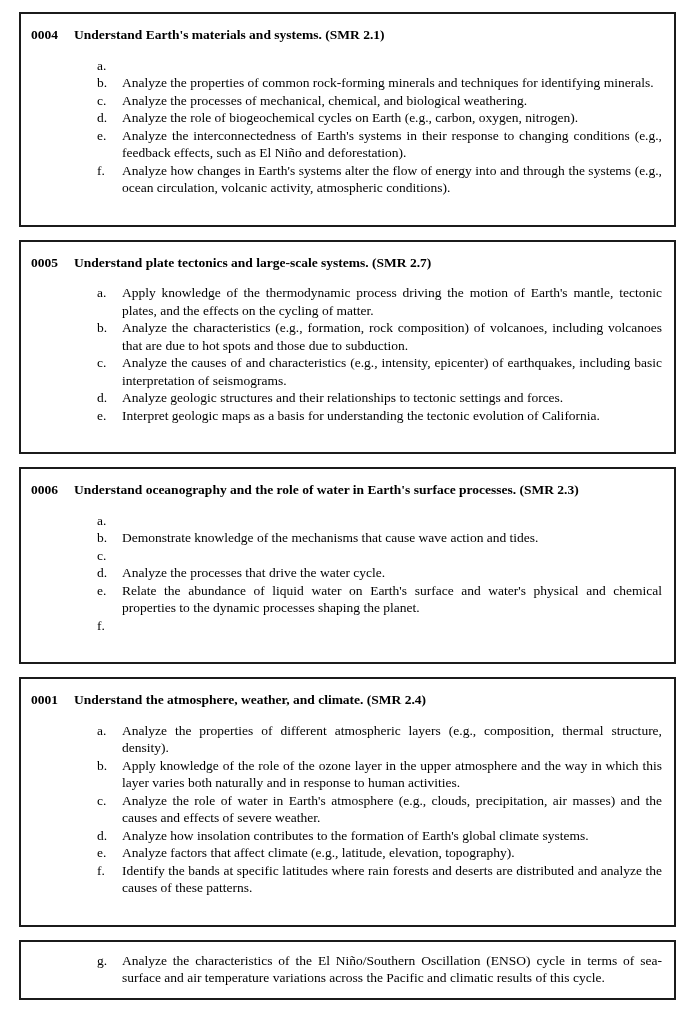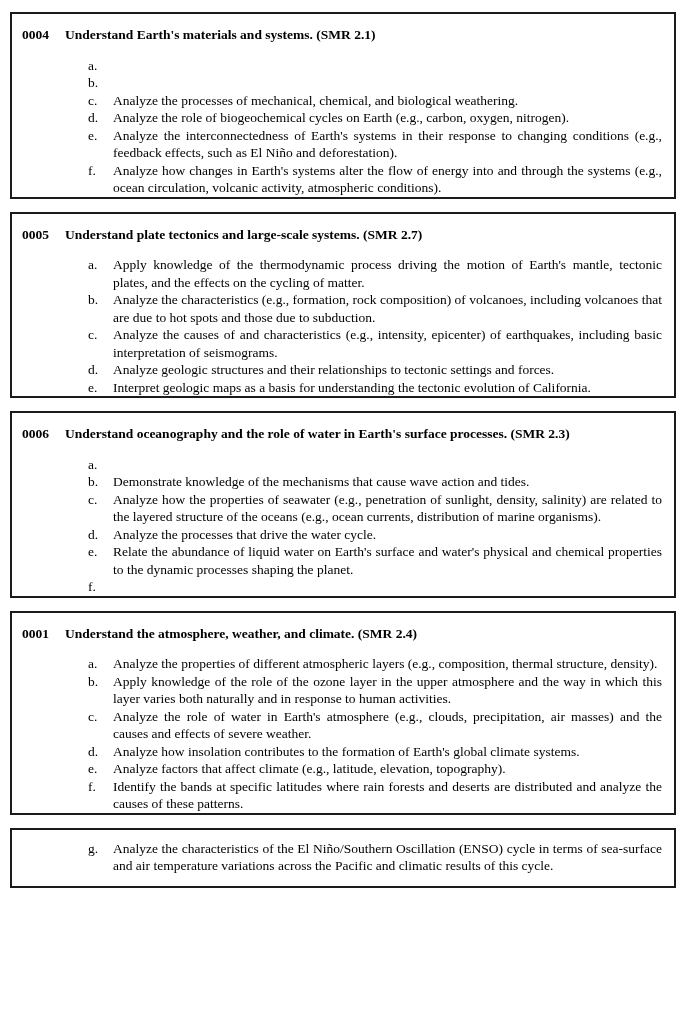--- a/index.html
+++ b/index.html
@@ -19,22 +19,23 @@
     overflow:hidden;
   }
   #standards-container{
     display:flex;
     flex-direction:column;
     gap:13px;
   }
   .standard-box{
     border:2px solid var(--border-color);
     background:var(--bg-color);
-    padding:12px 12px 0 10px;
+    padding:12px 12px 28px 10px;
     box-sizing:border-box;
+    margin-left:9px;
   }
   .standard-header{
     display:flex;
     align-items:baseline;
     font-weight:bold;
     font-size:13.5px;
     line-height:17.5px;
     margin:0 0 13px 0;
   }
   .standard-code{
@@ -78,20 +79,21 @@
       <span class="standard-code">0004</span>
       <span class="standard-title">Understand Earth's materials and systems. (SMR 2.1)</span>
     </header>
     <div class="items">
   <div class="item">
     <span class="item-letter">a.</span>
   </div>
 
   <div class="item">
     <span class="item-letter">b.</span>
+    <span class="item-text">Analyze the properties of common rock-forming minerals and techniques for identifying minerals.</span>
   </div>
 
   <div class="item">
     <span class="item-letter">c.</span>
     <span class="item-text">Analyze the processes of mechanical, chemical, and biological weathering.</span>
   </div>
 
   <div class="item">
     <span class="item-letter">d.</span>
     <span class="item-text">Analyze the role of biogeochemical cycles on Earth (e.g., carbon, oxygen, nitrogen).</span>
@@ -152,21 +154,20 @@
     <span class="item-letter">a.</span>
   </div>
 
   <div class="item">
     <span class="item-letter">b.</span>
     <span class="item-text">Demonstrate knowledge of the mechanisms that cause wave action and tides.</span>
   </div>
 
   <div class="item">
     <span class="item-letter">c.</span>
-    <span class="item-text">Analyze how the properties of seawater (e.g., penetration of sunlight, density, salinity) are related to the layered structure of the oceans (e.g., ocean currents, distribution of marine organisms).</span>
   </div>
 
   <div class="item">
     <span class="item-letter">d.</span>
     <span class="item-text">Analyze the processes that drive the water cycle.</span>
   </div>
 
   <div class="item">
     <span class="item-letter">e.</span>
     <span class="item-text">Relate the abundance of liquid water on Earth's surface and water's physical and chemical properties to the dynamic processes shaping the planet.</span>

